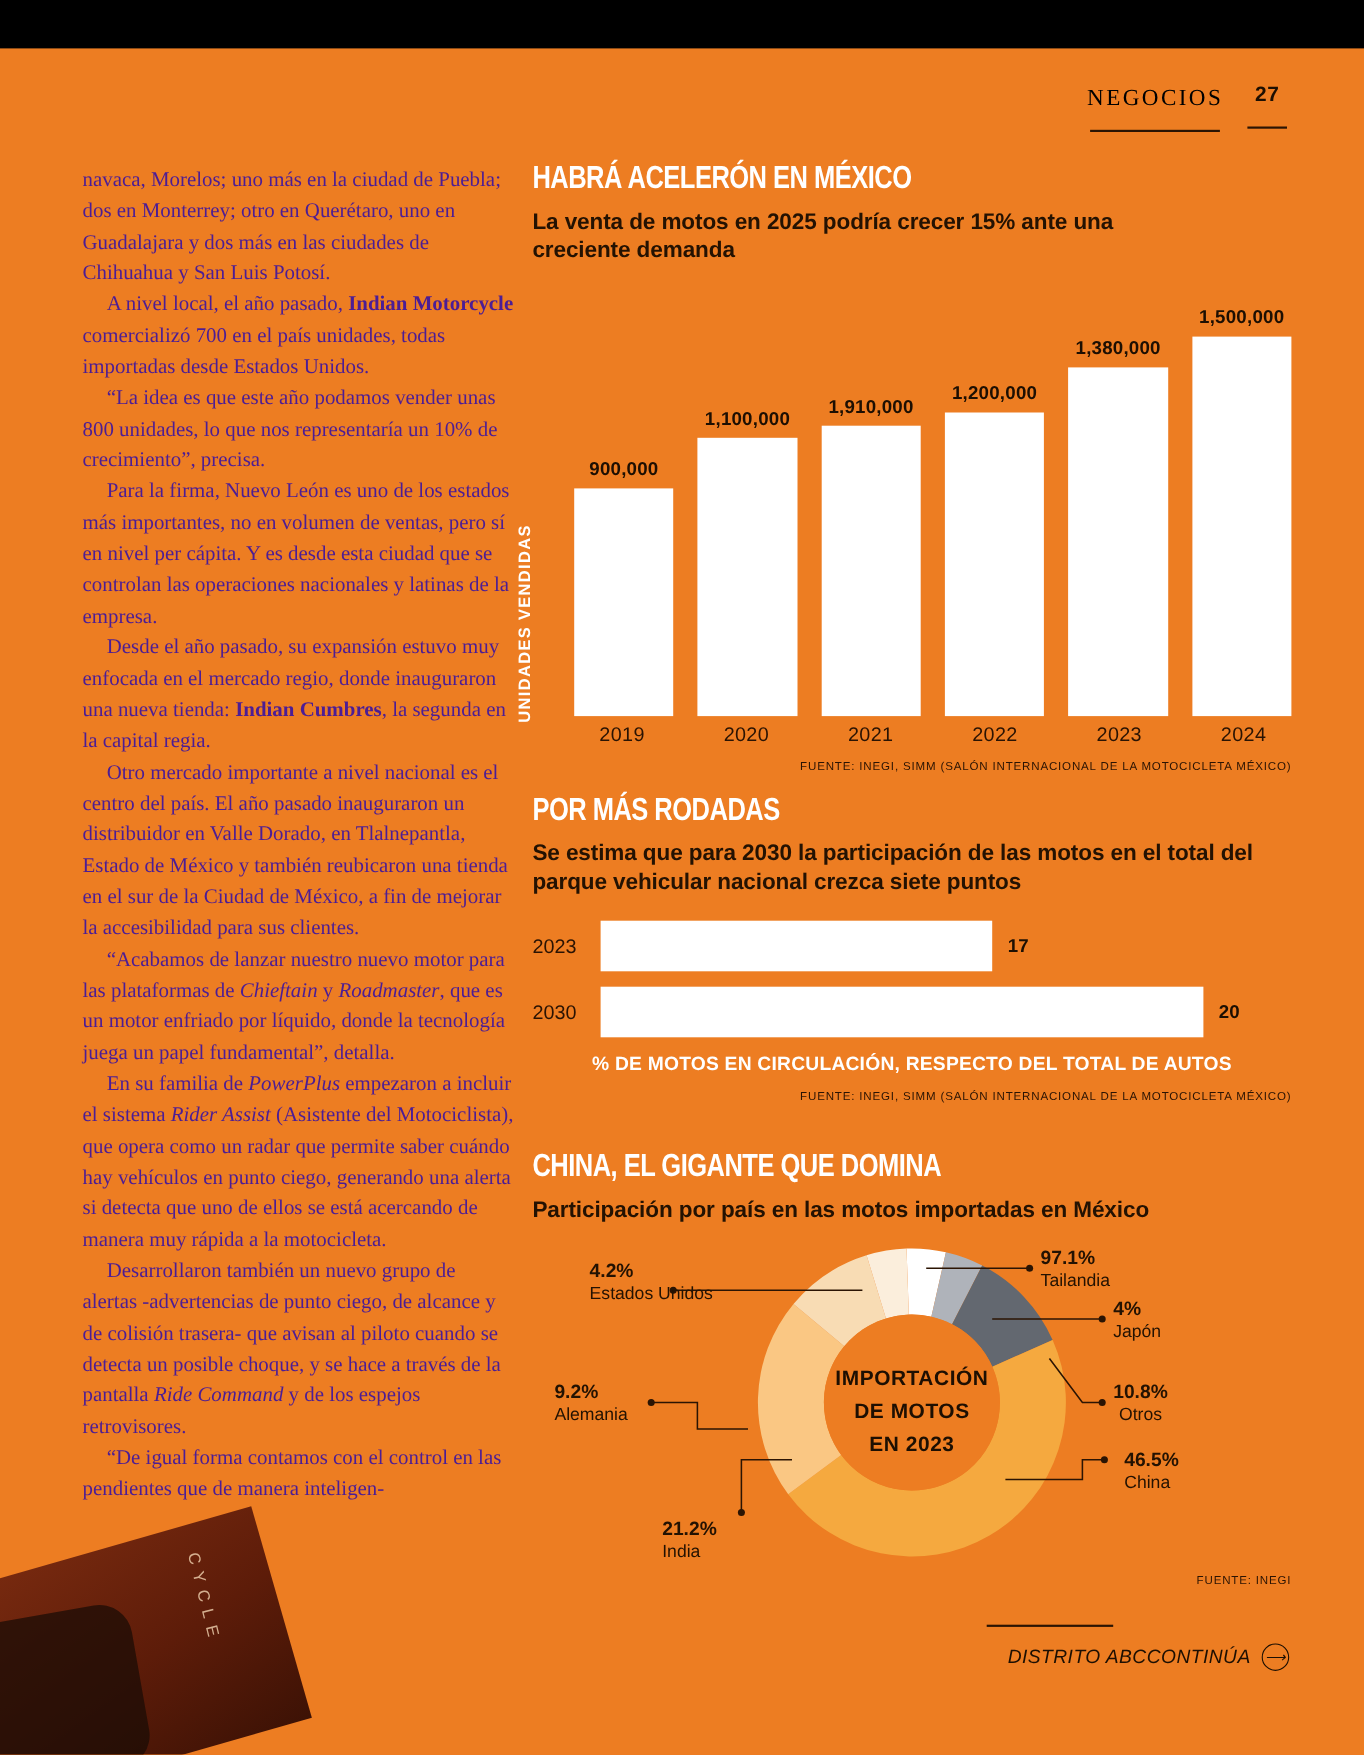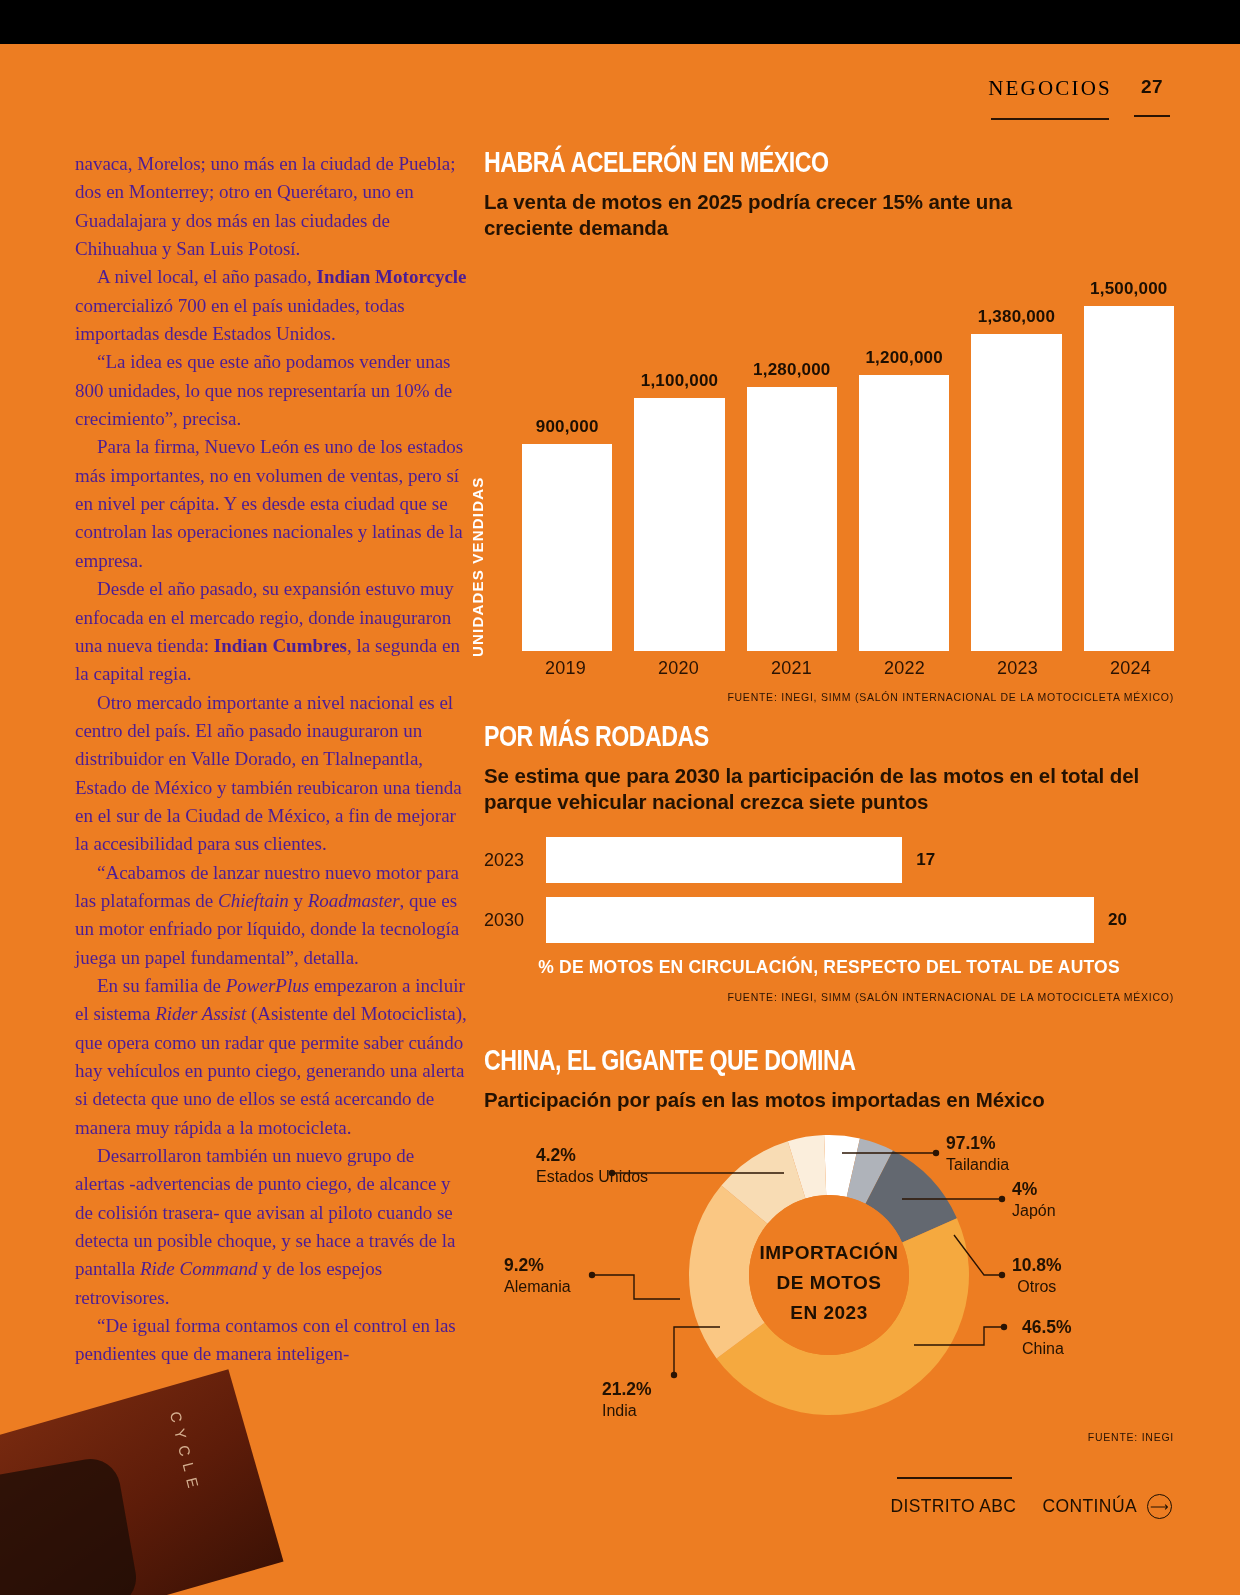--- a/index.html
+++ b/index.html
@@ -64,22 +64,22 @@
   
   .c3{position:absolute;left:484px;top:1046px;width:690px;}
   .donutwrap{position:relative;height:300px;margin-top:14px;}
   .lbl{position:absolute;font-size:16px;color:#231202;line-height:21px;}
   .lbl .pct{font-weight:bold;font-size:17.5px;display:block;}
   .lbl.r{text-align:left;}
   .lbl.l{text-align:left;}
 
   
   .ftr-rule{position:absolute;left:897px;top:1477px;width:115px;height:1.5px;background:#2b1403;}
-  .ftr{position:absolute;right:68px;top:1494px;display:flex;align-items:center;gap:26px;
-       font-size:17.5px;color:#1d0f02;letter-spacing:.4px;}
+  .ftr{position:absolute;right:68px;top:1494px;display:flex;align-items:center;
+       font-size:17.5px;color:#1d0f02;letter-spacing:.4px;font-style:italic;}
   .arrow{width:23px;height:23px;border:1.6px solid #1d0f02;border-radius:50%;
          display:inline-flex;align-items:center;justify-content:center;font-size:13px;line-height:1;}
 
   
   .photo{position:absolute;left:-60px;top:1452px;width:300px;height:200px;
     background:linear-gradient(160deg,#7a2b10 0%,#5d1c09 55%,#3d1205 100%);
     transform:rotate(-16deg);transform-origin:left top;overflow:hidden;}
   .photo .ptxt{position:absolute;right:22px;top:60px;transform:rotate(92deg);
     color:#e9c9a8;font-size:15px;letter-spacing:7px;opacity:.85;}
   .photo .pblob{position:absolute;left:-30px;top:40px;width:190px;height:150px;
@@ -124,21 +124,21 @@
     <div class="bars" id="c1-bars">
         <div class="bcell">
           <div class="bval">900,000</div>
           <div class="brect" style="height: 207px; background: rgb(255, 255, 255);"></div>
         </div>
         <div class="bcell">
           <div class="bval">1,100,000</div>
           <div class="brect" style="height: 253px; background: rgb(255, 255, 255);"></div>
         </div>
         <div class="bcell">
-          <div class="bval">1,280,000</div>
+          <div class="bval">1,910,000</div>
           <div class="brect" style="height: 264.5px; background: rgb(255, 255, 255);"></div>
         </div>
         <div class="bcell">
           <div class="bval">1,200,000</div>
           <div class="brect" style="height: 276px; background: rgb(255, 255, 255);"></div>
         </div>
         <div class="bcell">
           <div class="bval">1,380,000</div>
           <div class="brect" style="height: 317.4px; background: rgb(255, 255, 255);"></div>
         </div>

